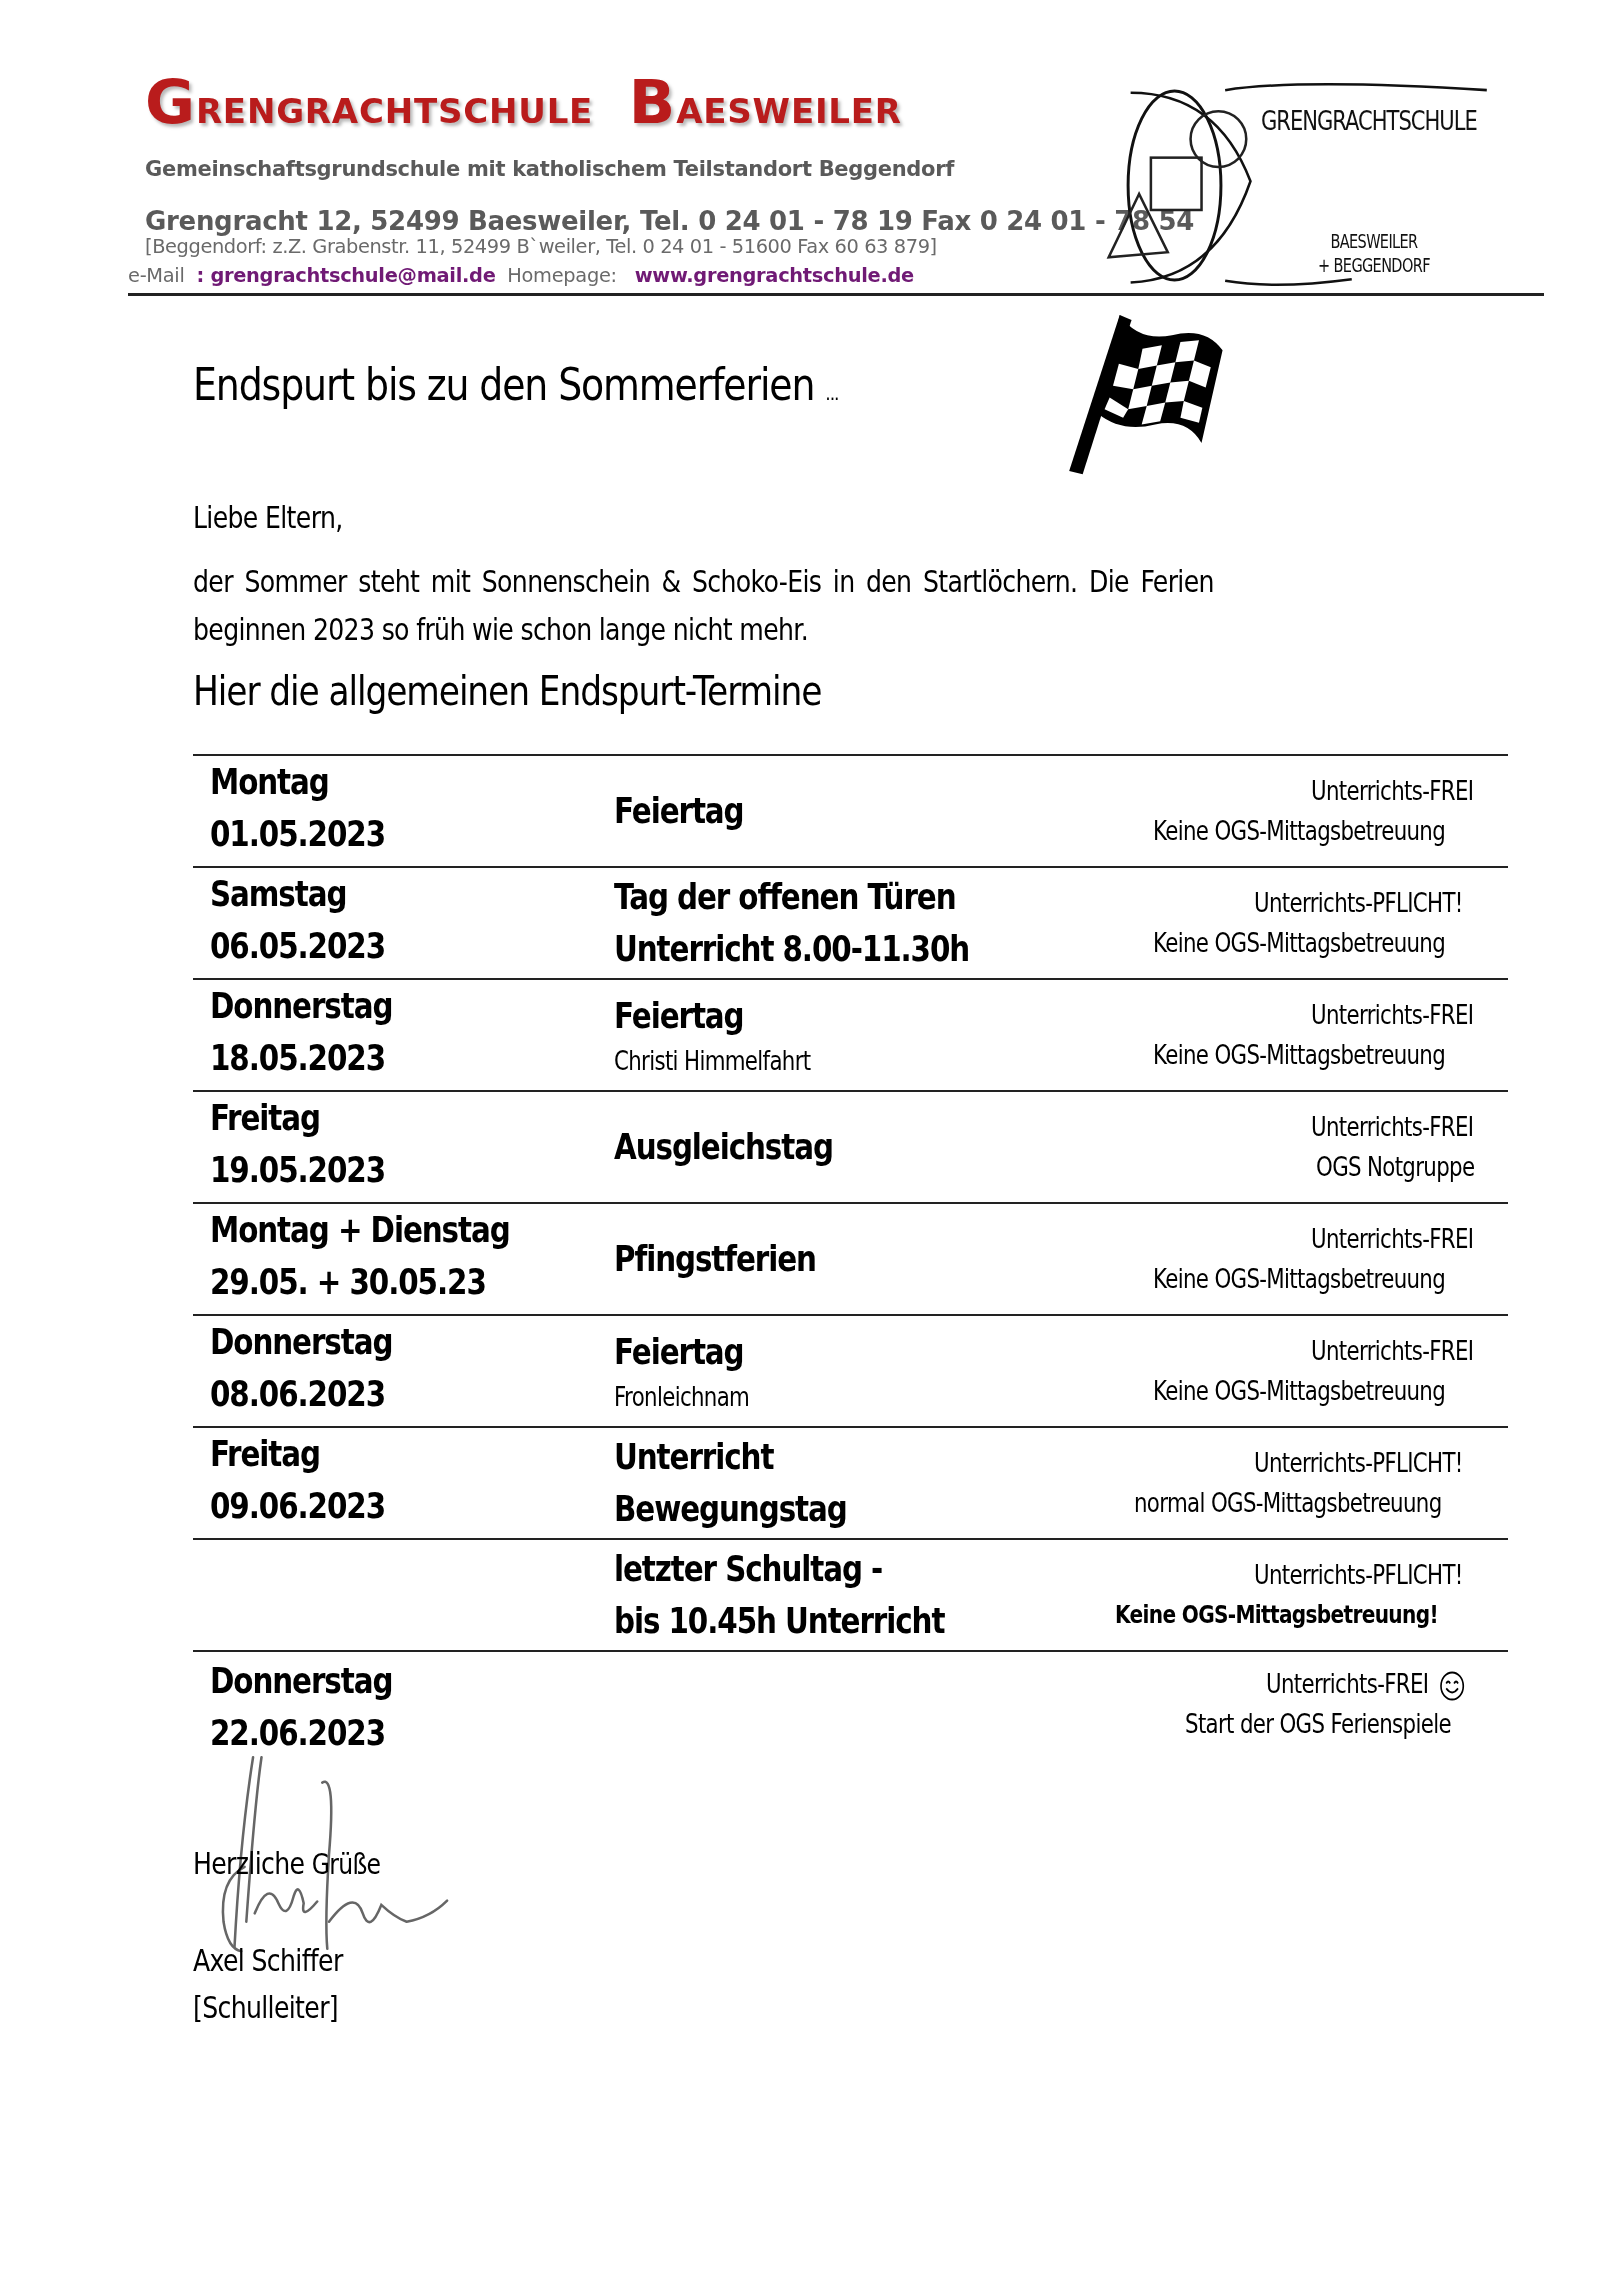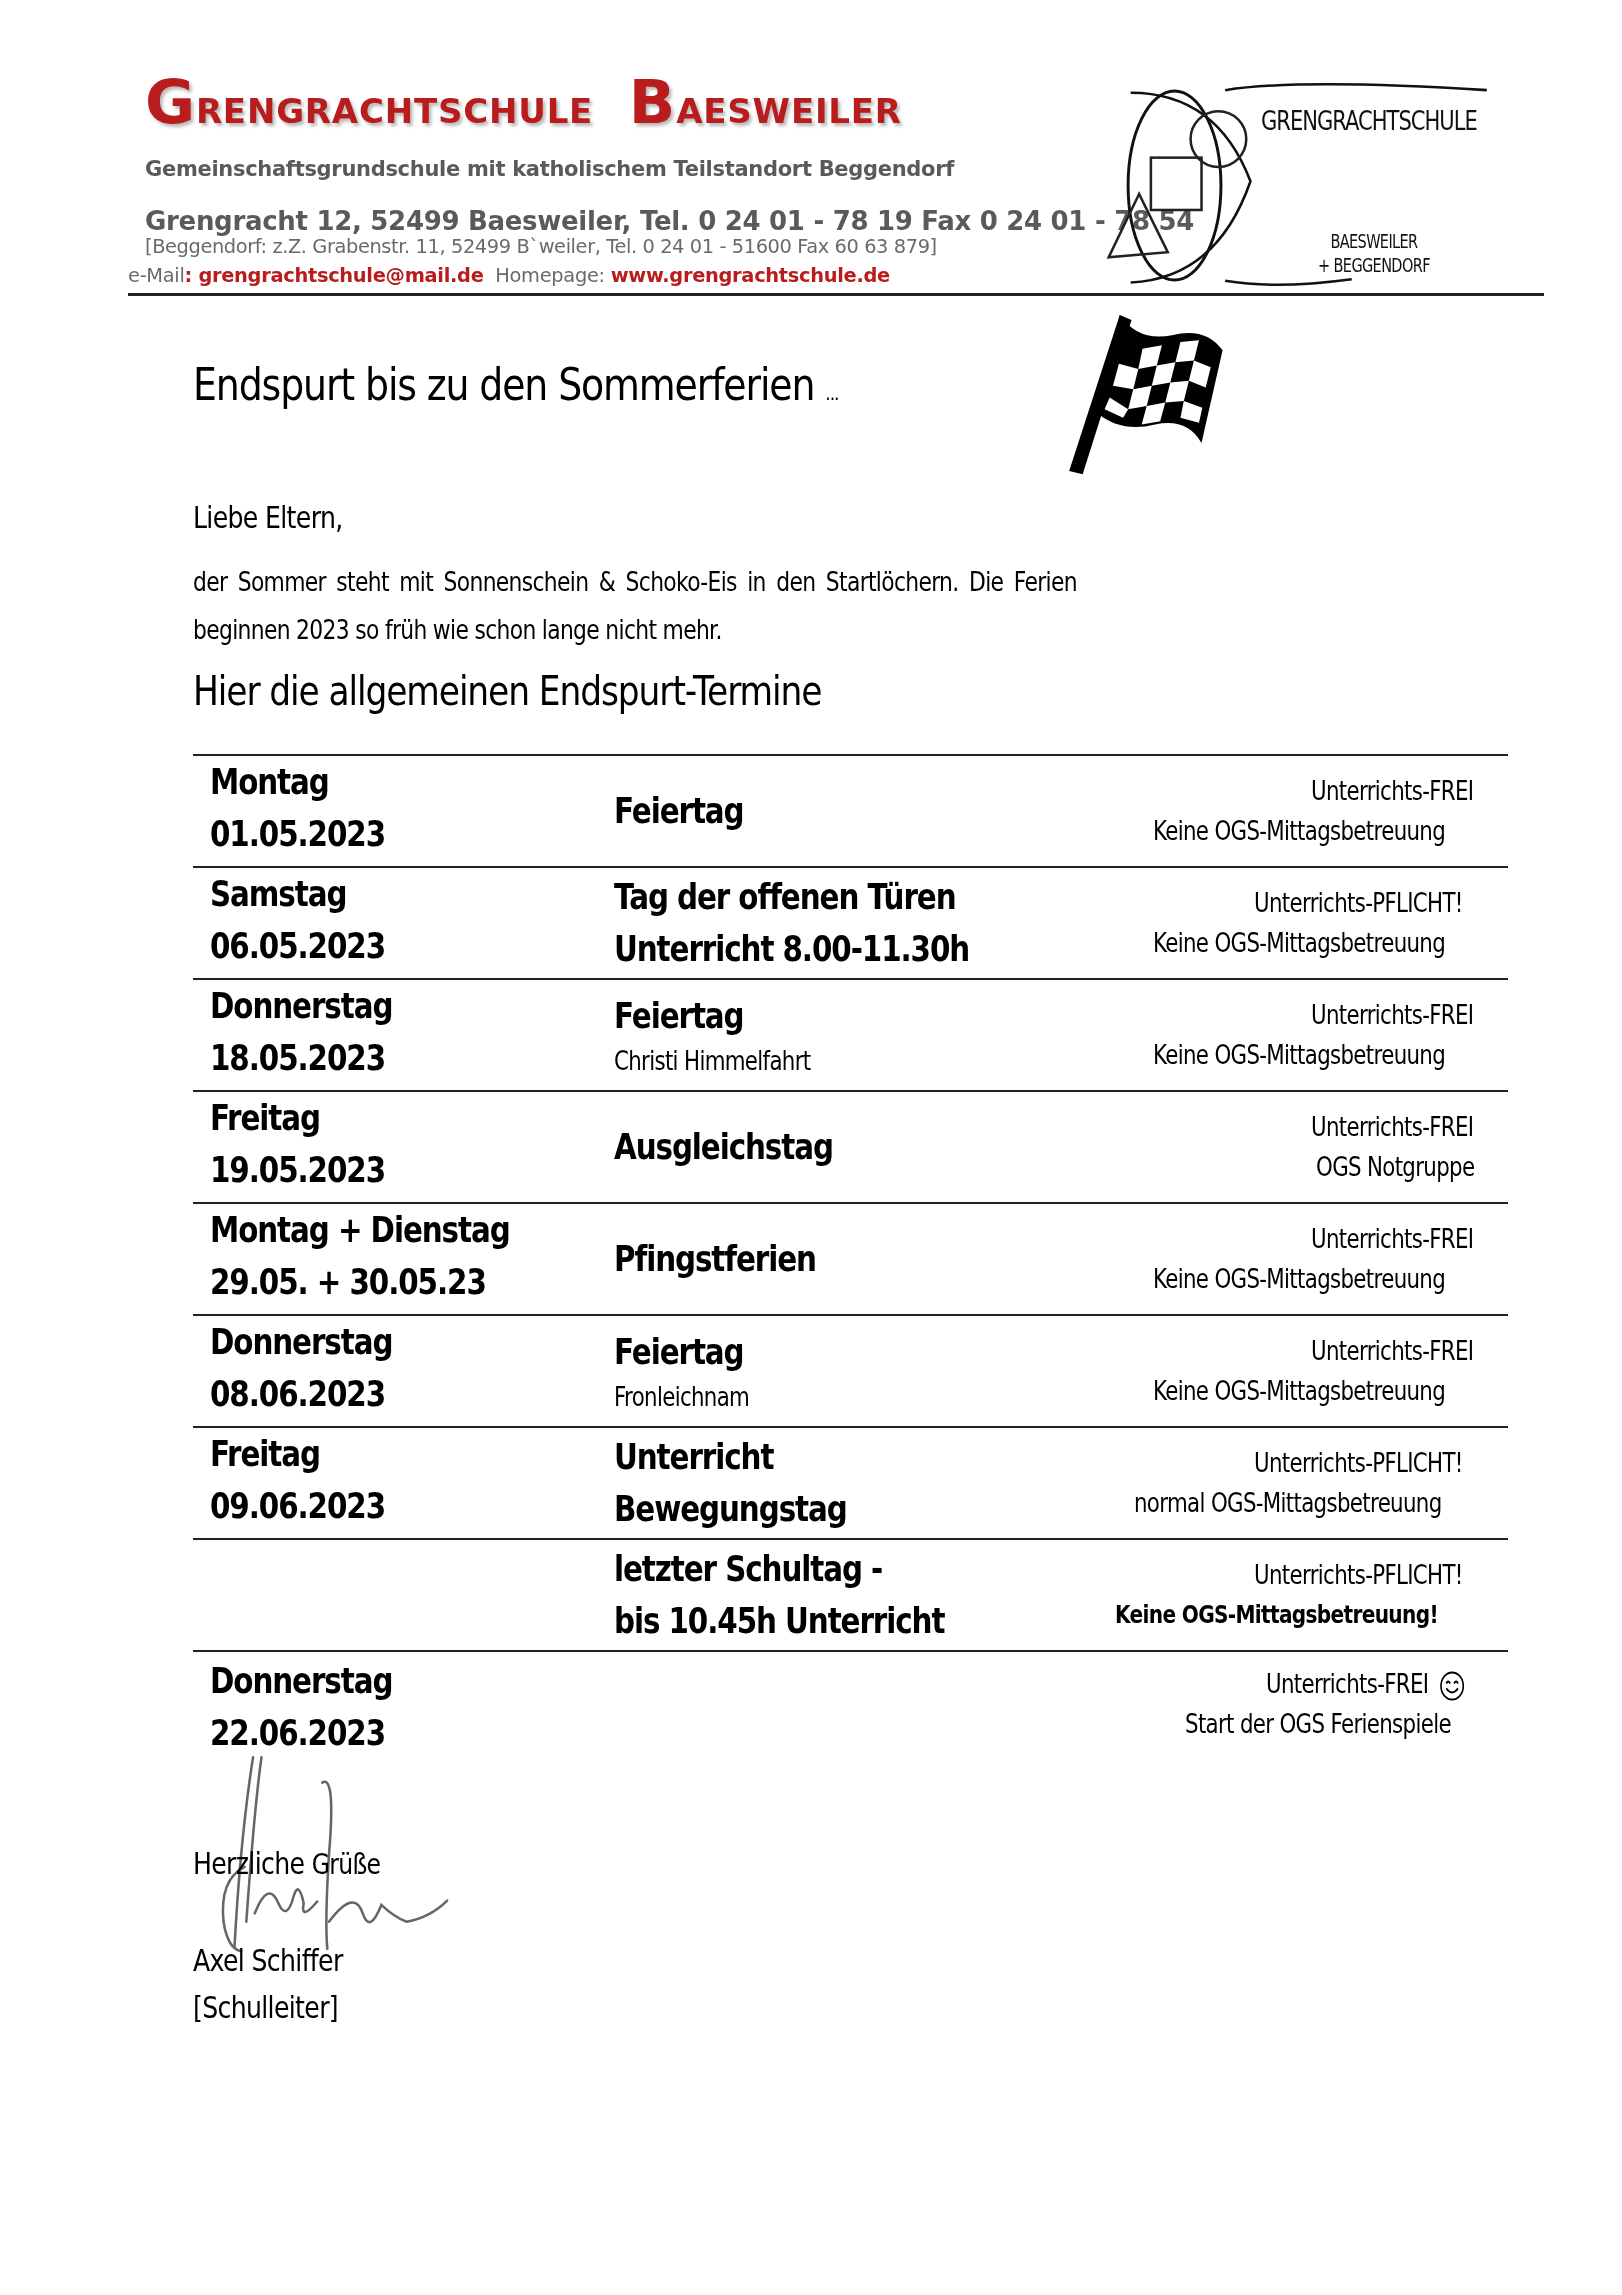--- a/index.html
+++ b/index.html
@@ -6,34 +6,34 @@
   body { width:1622px; height:2295px; position:relative; overflow:hidden; color:#000; font-family:"Liberation Sans", sans-serif; }
   .abs { position:absolute; }
 
   
   .lh-title { left:145px; top:71px; font-family:"DejaVu Sans", sans-serif; font-weight:bold; color:#b91c1c; font-size:49px; letter-spacing:0.8px; white-space:nowrap; text-shadow:2.5px 3.4px 3.4px rgba(0,0,0,0.28); font-variant:small-caps; line-height:1; }
   .lh-title .big { font-size:61px; }
   .lh-sub { left:145px; top:157px; font-family:"DejaVu Sans", sans-serif; font-weight:bold; color:#5a5a5a; font-size:21px; white-space:nowrap; letter-spacing:-0.3px; }
   .lh-addr { left:145px; top:206px; font-family:"DejaVu Sans", sans-serif; font-weight:bold; color:#5a5a5a; font-size:26px; white-space:nowrap; letter-spacing:-0.3px; }
   .lh-addr2 { left:145px; top:235px; font-family:"DejaVu Sans", sans-serif; color:#6a6a6a; font-size:19.4px; white-space:nowrap; letter-spacing:-0.4px; }
   .lh-mail { left:128px; top:264px; font-family:"DejaVu Sans", sans-serif; color:#6a6a6a; font-size:19.4px; white-space:nowrap; letter-spacing:-0.3px; }
-  .lh-mail b { color:#b91c1c; }
+  .lh-mail b { color:#701a75;margin-left:12px; }
   .lh-line { left:128px; top:293px; width:1416px; height:2.5px; background:#222; }
 
   .logo { left:1090px; top:80px; width:456px; height:211px; }
   .logo-name { left:1261px; top:105px; font-family:"DejaVu Sans", sans-serif; font-size:27px; color:#111; letter-spacing:-1.3px; font-weight:normal; white-space:nowrap; transform:scaleX(0.78); transform-origin:left top; }
   .logo-place { left:1318px; top:230px; font-family:"DejaVu Sans", sans-serif; font-size:18.6px; color:#111; letter-spacing:-0.8px; white-space:nowrap; transform:scaleX(0.78); transform-origin:left top; text-align:center; line-height:24px; }
 
   
   .headline { left:193px; top:359px; font-size:44px; white-space:nowrap; font-family:"DejaVu Sans", sans-serif; letter-spacing:-1.3px; transform:scaleX(0.86); transform-origin:left top; }
   .headline .dots { font-size:20px; }
   .flag { left:1054px; top:308px; width:177px; height:169px; }
 
   .salutation { left:193px; top:500px; font-size:30px; font-family:"DejaVu Sans", sans-serif; letter-spacing:-0.8px; transform:scaleX(0.84); transform-origin:left top; white-space:nowrap; }
-  .intro { left:193px; top:558px; width:1318px; font-size:26px; font-family:"DejaVu Sans", sans-serif; line-height:48px; letter-spacing:-0.8px; }
+  .intro { left:193px; top:558px; width:1318px; font-size:30px; font-family:"DejaVu Sans", sans-serif; line-height:48px; letter-spacing:-0.8px; }
   .intro-line { white-space:nowrap; transform:scaleX(0.84); transform-origin:left top; display:block; }
   .intro-line.justify { transform:scaleX(0.84); }
   .section { left:193px; top:667px; font-size:41px; font-family:"DejaVu Sans", sans-serif; letter-spacing:-1.3px; transform:scaleX(0.84); transform-origin:left top; white-space:nowrap; }
 
   
   .sched { left:193px; top:754px; width:1315px; }
   .row { position:relative; height:112px; border-top:2.5px solid #222; box-sizing:border-box; }
   .row.last { border-bottom:none; height:113px; }
   .c1 { position:absolute; left:17px; top:0; width:397px; height:100%; display:flex; flex-direction:column; justify-content:flex-start; }
   .c2 { position:absolute; left:421px; top:0; width:456px; height:100%; display:flex; flex-direction:column; justify-content:center; }

